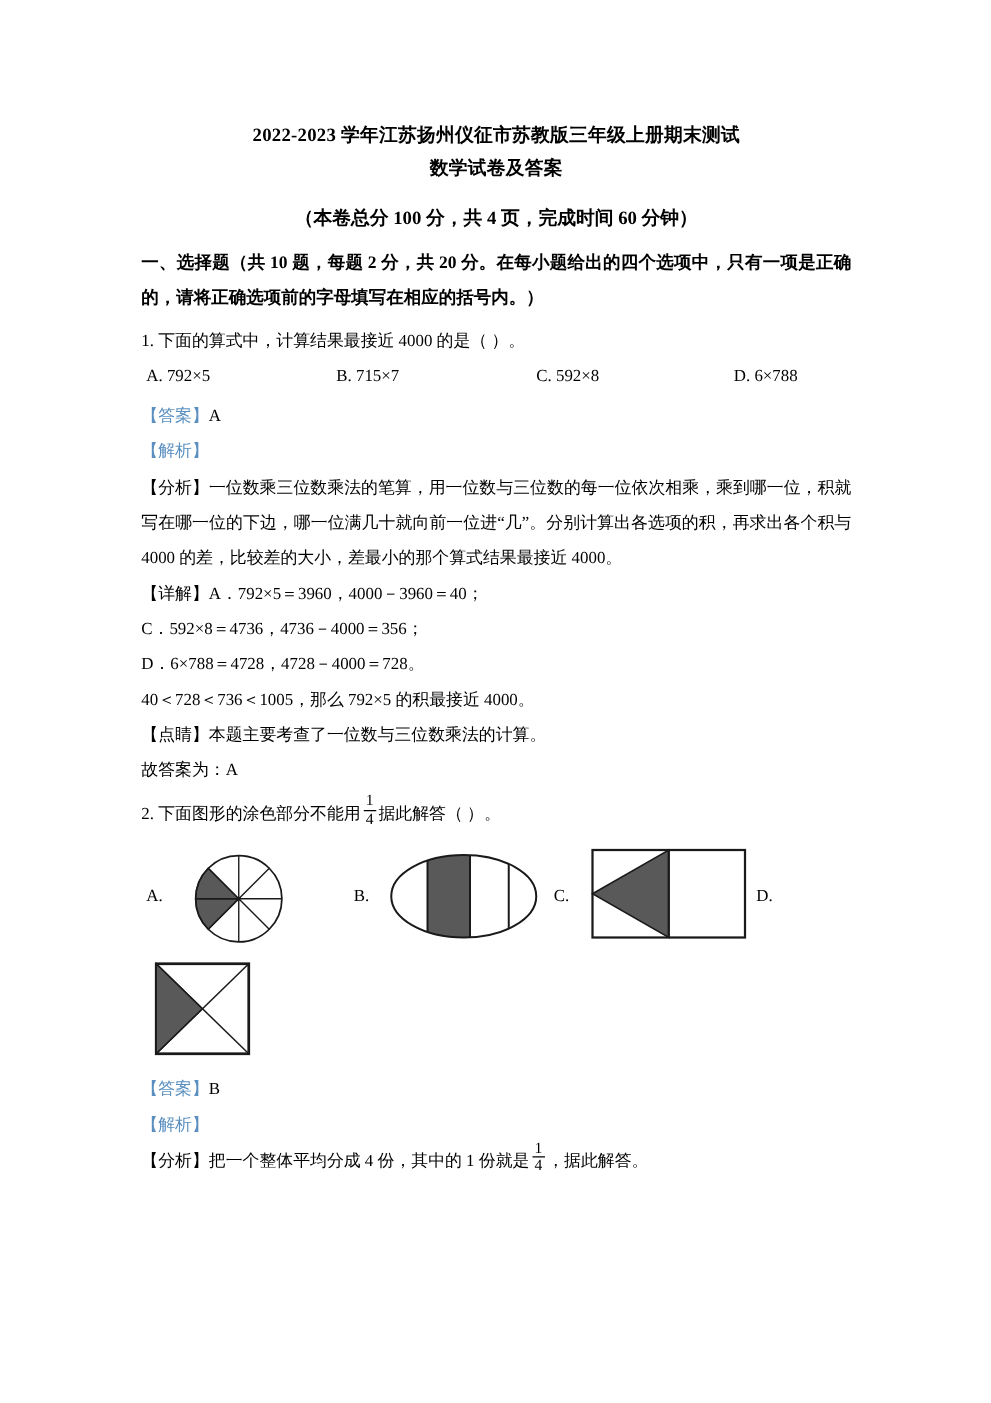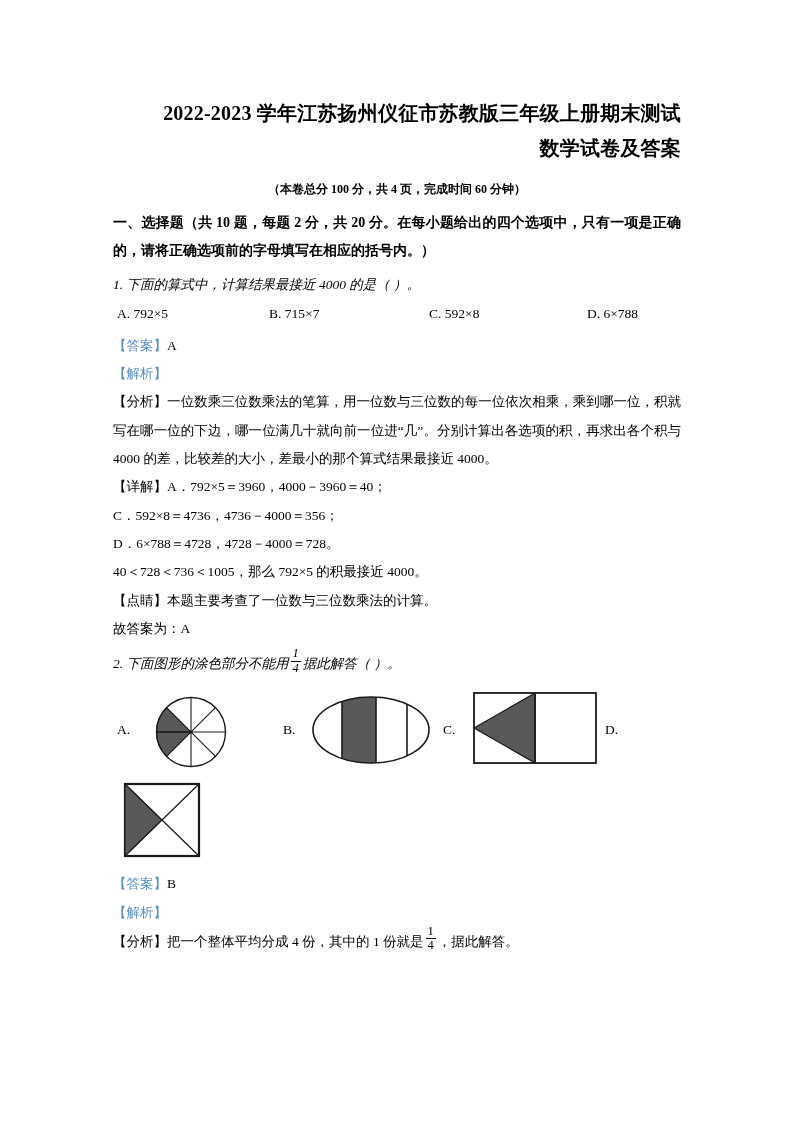--- a/index.html
+++ b/index.html
@@ -24,30 +24,30 @@
   }
   .content {
     position: absolute;
     left: 113px;
     top: 96px;
     width: 568px;
   }
 
   
   .doc-title {
-    font-size: 20px;
+    font-size: 15px;
     font-weight: bold;
-    text-align: right;
+    text-align: center;
     line-height: 1.75;
     letter-spacing: .2px;
     margin: 0;
   }
   .doc-title .l2 { display: block; }
   .doc-subtitle {
-    font-size: 12px;
+    font-size: 15px;
     font-weight: bold;
     text-align: center;
     margin: 14px 0 0 0;
     line-height: 1.6;
   }
 
   .section-head {
     font-size: 14px;
     font-weight: bold;
     line-height: 2.0;
@@ -56,21 +56,20 @@
     text-justify: inter-ideograph;
   }
 
   
   .q {
     font-size: 13.5px;
     line-height: 2.1;
     margin: 6px 0 0 0;
     text-align: justify;
     text-justify: inter-ideograph;
-    font-style: italic;
   }
   .p {
     font-size: 13.5px;
     line-height: 2.1;
     margin: 0;
     text-align: justify;
     text-justify: inter-ideograph;
     font-family: Liberation Serif, serif;
   }
 

